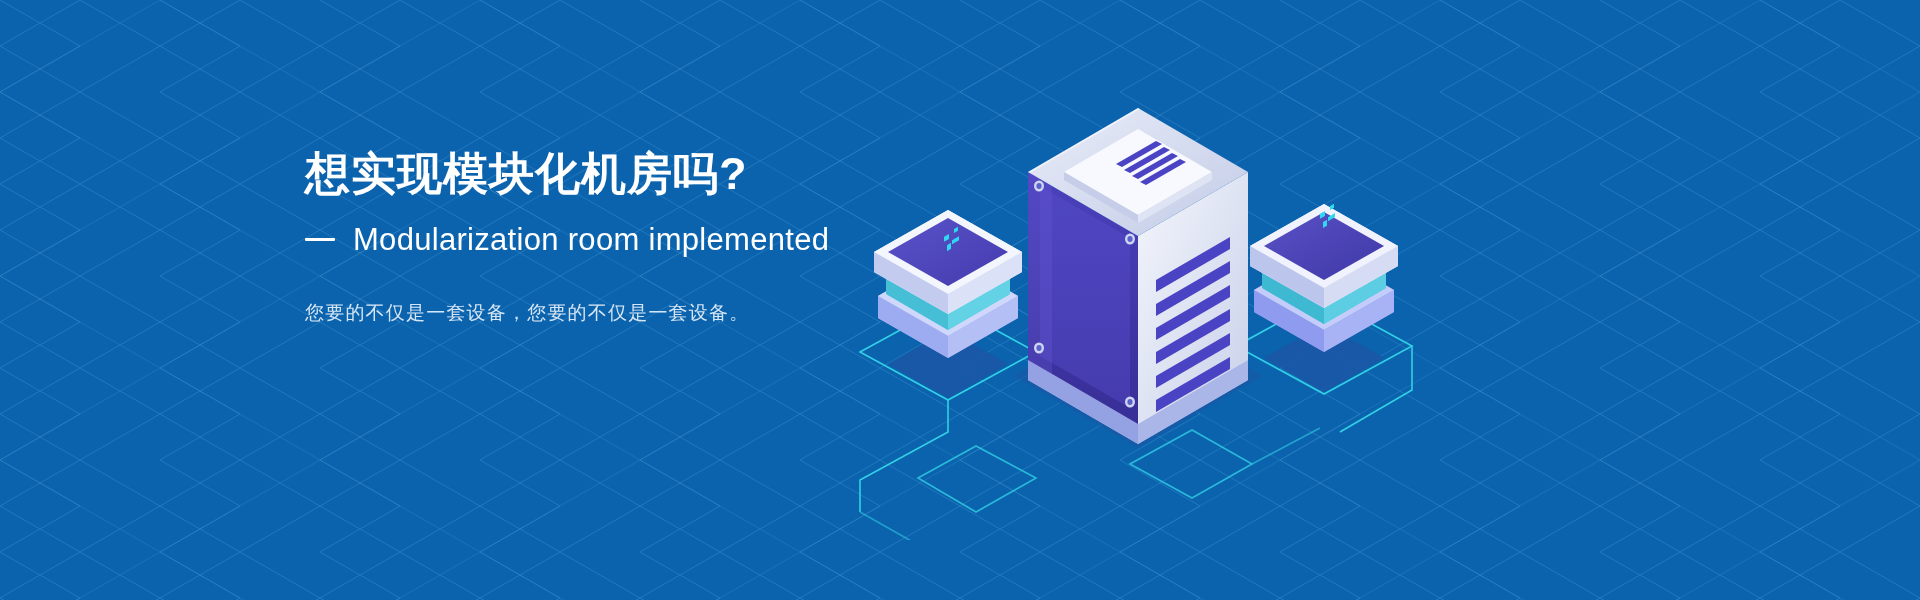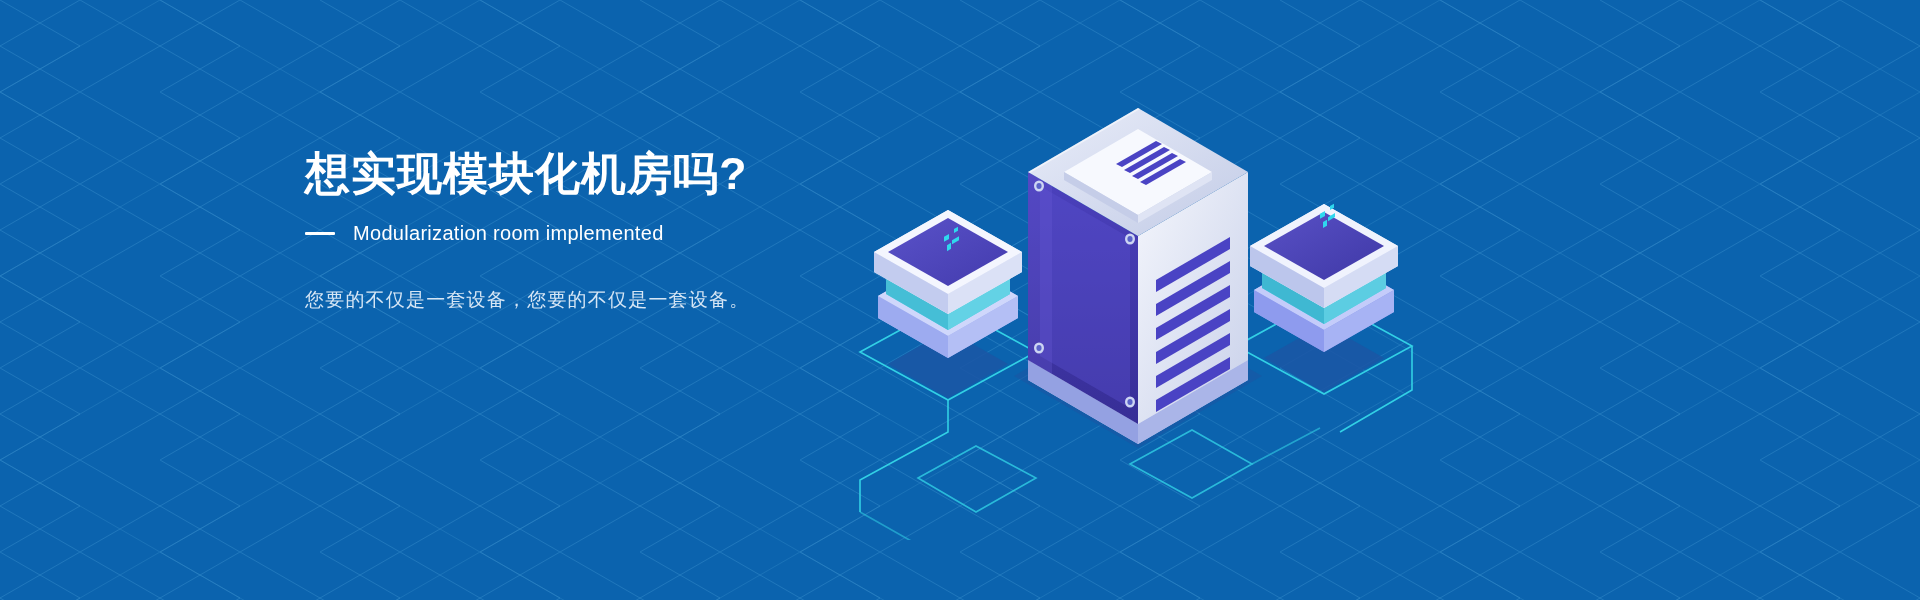--- a/index.html
+++ b/index.html
@@ -47,21 +47,21 @@
     white-space:nowrap;
   }
   #subtitle-dash {
     width:30px; height:3px;
     background:#ffffff;
     margin-right:18px;
     flex:0 0 auto;
     border-radius:1px;
   }
   #subtitle {
-    font-size:20px;
+    font-size:31px;
     color:#ffffff;
     font-weight:400;
     letter-spacing:0.3px;
   }
   #description {
     margin-top:40px;
     font-size:19px;
     color:#d6e6f5;
     letter-spacing:1.2px;
     line-height:1.6;

